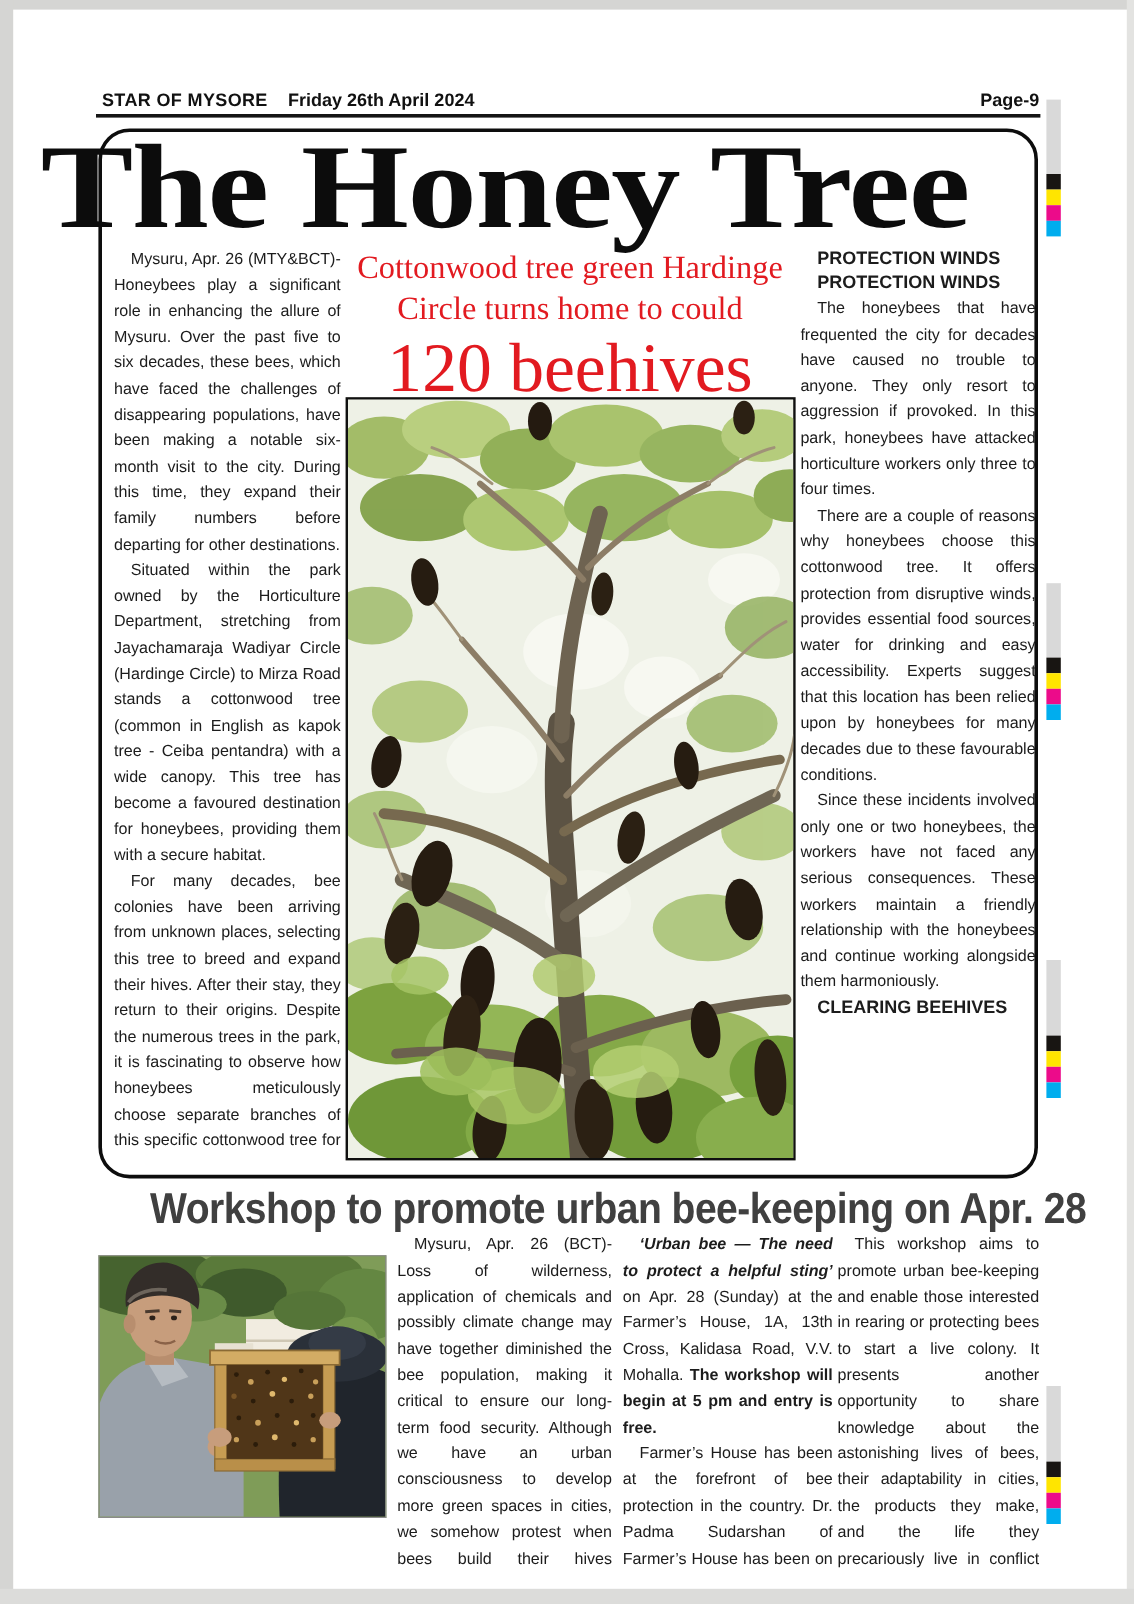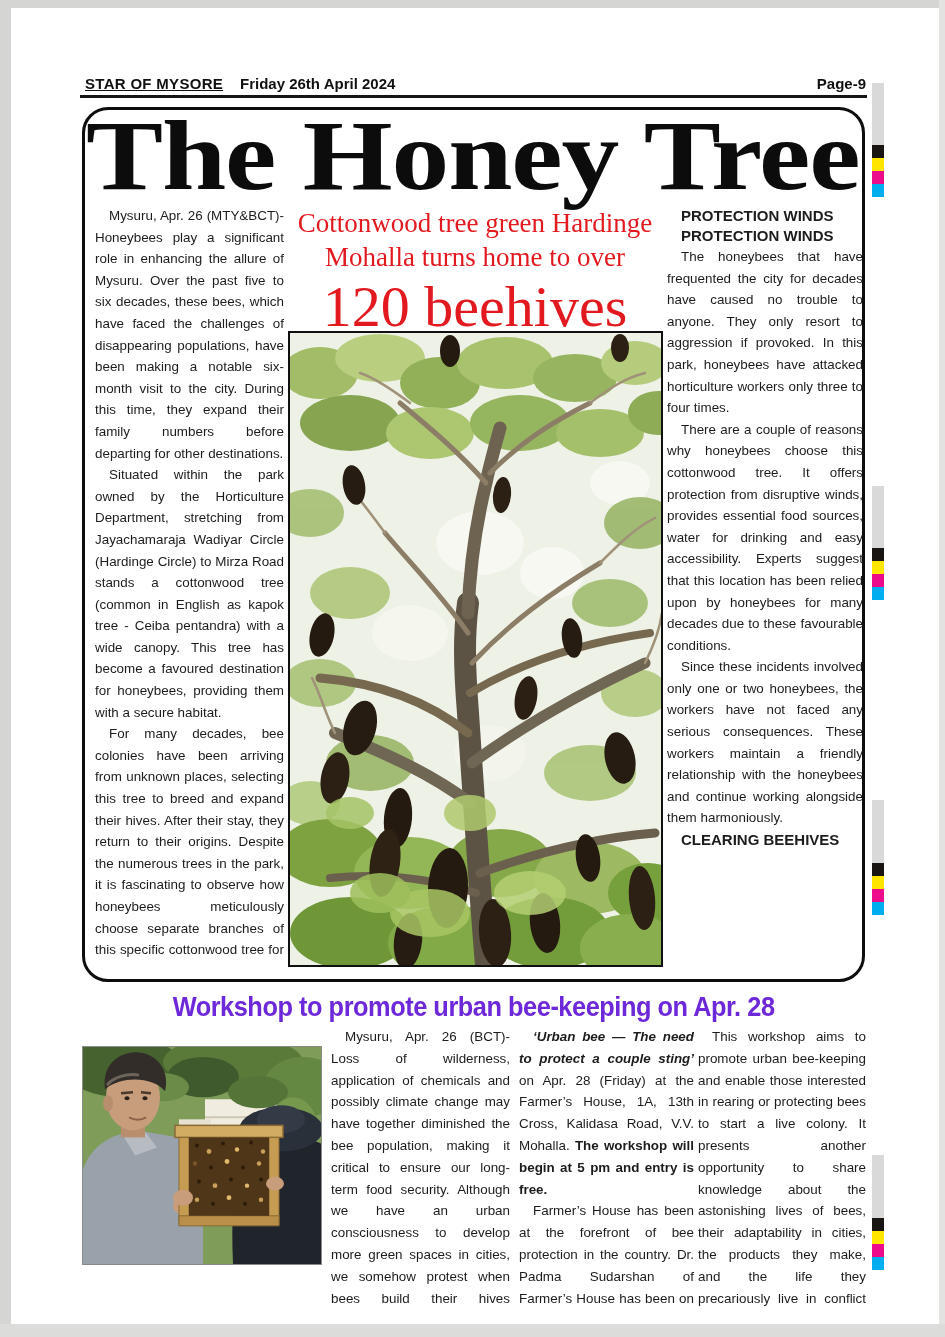--- a/index.html
+++ b/index.html
@@ -9,33 +9,33 @@
     -webkit-font-smoothing:antialiased;overflow:hidden;
   }
   .scan-edge{position:absolute;background:#d5d5d3;z-index:50;}
   #edge-top{left:0;top:0;width:945px;height:8px;}
   #edge-left{left:0;top:0;width:11px;height:1337px;}
   #edge-right{left:939px;top:0;width:6px;height:1337px;background:#e3e3e1;}
   #edge-bottom{left:0;top:1324px;width:945px;height:13px;background:#dcdcda;}
 
   
   .mast{position:absolute;top:75px;font-weight:bold;font-size:15px;color:#111;}
-  #mast-paper{left:85px;letter-spacing:.3px;text-decoration:underline;}
+  #mast-paper{left:85px;letter-spacing:.3px;}
   #mast-date{left:240px;}
   #mast-page{right:79px;}
   #mast-rule{position:absolute;left:80px;top:95px;width:787px;height:3px;background:#151515;}
 
   
   #main-box{
     position:absolute;left:82px;top:107px;width:777px;height:869px;
     border:3px solid #0d0d0d;border-radius:26px;background:#fff;
   }
   #main-title{
     position:absolute;left:86px;top:108px;width:773px;height:100px;
-    text-align:center;white-space:nowrap;overflow:visible;
+    text-align:left;white-space:nowrap;overflow:visible;
     font-family:"Liberation Serif", serif;font-weight:bold;font-size:100px;line-height:96px;
     color:#0c0c0c;letter-spacing:-1px;
   }
   #main-title span{display:inline-block;}
 
   .newscol{position:absolute;overflow:hidden;font-size:13.4px;line-height:21.6px;}
   .newscol p{margin:0;text-align:justify;text-indent:14px;}
   .xhead{font-weight:bold;text-align:center;font-size:15px;line-height:21px;text-indent:0;
          margin:1px 0;letter-spacing:0;}
   #col-left{left:95px;top:205px;width:189px;height:760px;}
@@ -50,21 +50,21 @@
   
   #tree-photo{position:absolute;left:288px;top:331px;width:371px;height:632px;
               border:2px solid #101010;background:#eef1e6;}
   #workshop-photo{position:absolute;left:82px;top:1046px;width:238px;height:217px;
               border:1px solid #8a8a8a;background:#7f9c58;}
   #tree-photo svg,#workshop-photo svg{display:block;width:100%;height:100%;}
 
   
   #ws-headline{
     position:absolute;left:84px;top:986px;width:780px;height:44px;text-align:center;
-    font-weight:bold;font-size:28px;line-height:42px;letter-spacing:-.5px;color:#6d28d9;
+    font-weight:bold;font-size:36px;line-height:42px;letter-spacing:-.5px;color:#404040;
     white-space:nowrap;
   }
   #ws-headline span{display:inline-block;}
   .wscol{position:absolute;top:1026px;height:285px;overflow:hidden;font-size:13.4px;line-height:21.8px;}
   .wscol p{margin:0;text-align:justify;text-indent:14px;}
   #ws-col1{left:331px;width:179px;}
   #ws-col2{left:519px;width:175px;}
   #ws-col3{left:698px;width:168px;}
   .bi{font-weight:bold;font-style:italic;}
   .b{font-weight:bold;}
@@ -95,21 +95,21 @@
 
 <div class="newscol" id="col-left">
   <p>Mysuru, Apr. 26 (MTY&amp;BCT)- Honeybees play a significant role in enhancing the allure of Mysuru. Over the past five to six decades, these bees, which have faced the challenges of disappearing populations, have been making a notable six-month visit to the city. During this time, they expand their family numbers before departing for other destinations.</p>
   <p>Situated within the park owned by the Horticulture Department, stretching from Jayachamaraja Wadiyar Circle (Hardinge Circle) to Mirza Road stands a cottonwood tree (common in English as kapok tree - Ceiba pentandra) with a wide canopy. This tree has become a favoured destination for honeybees, providing them with a secure habitat.</p>
   <p>For many decades, bee colonies have been arriving from unknown places, selecting this tree to breed and expand their hives. After their stay, they return to their origins. Despite the numerous trees in the park, it is fascinating to observe how honeybees meticulously choose separate branches of this specific cottonwood tree for each hive.</p>
 
 </div>
 
 <div id="kicker">
   <div class="kick-line">Cottonwood tree green Hardinge</div>
-  <div class="kick-line">Mohalla turns home to over</div>
+  <div class="kick-line">Circle turns home to could</div>
   <div id="kicker-big">120 beehives</div>
 </div>
 
 <div id="tree-photo">
 <svg viewBox="0 0 371 632" preserveAspectRatio="none">
   <rect x="0" y="0" width="371" height="632" fill="#eef1e6"></rect>
 
   <ellipse cx="190" cy="210" rx="44" ry="32" fill="#f7f8f1"></ellipse>
   <ellipse cx="120" cy="300" rx="38" ry="28" fill="#f5f7ef"></ellipse>
   <ellipse cx="262" cy="240" rx="32" ry="26" fill="#f7f8f1"></ellipse>
@@ -286,21 +286,21 @@
   <ellipse cx="100" cy="150" rx="10" ry="8" fill="#c79d7c"></ellipse>
   <ellipse cx="192" cy="136" rx="9" ry="7" fill="#c79d7c"></ellipse>
 </svg>
 </div>
 
 <div class="wscol" id="ws-col1">
   <p>Mysuru, Apr. 26 (BCT)- Loss of wilderness, application of chemicals and possibly climate change may have together diminished the bee population, making it critical to ensure our long-term food security. Although we have an urban consciousness to develop more green spaces in cities, we somehow protest when bees build their hives amongst us and hurriedly smoke them out.</p>
 
 </div>
 <div class="wscol" id="ws-col2">
-  <p><span class="bi">‘Urban bee — The need to protect a couple sting’</span><span> on Apr. 28 (Friday) at the Farmer’s House, 1A, 13th Cross, Kalidasa Road, V.V. Mohalla. </span><span class="b">The workshop will begin at 5 pm and entry is free.</span></p>
+  <p><span class="bi">‘Urban bee — The need to protect a helpful sting’</span><span> on Apr. 28 (Sunday) at the Farmer’s House, 1A, 13th Cross, Kalidasa Road, V.V. Mohalla. </span><span class="b">The workshop will begin at 5 pm and entry is free.</span></p>
   <p>Farmer’s House has been at the forefront of bee protection in the country. Dr. Padma Sudarshan of Farmer’s House has been on the Advisory Board of the National Honey Mission, assisting in national policy-setting on bees.</p>
 
 </div>
 <div class="wscol" id="ws-col3">
   <p>This workshop aims to promote urban bee-keeping and enable those interested in rearing or protecting bees to start a live colony. It presents another opportunity to share knowledge about the astonishing lives of bees, their adaptability in cities, the products they make, and the life they precariously live in conflict with our practices.</p>
 
 </div>
 
 <div class="reg" style="top:83px">
   <div class="bar" style="height: 62px; background: rgb(217, 217, 217);"></div>

